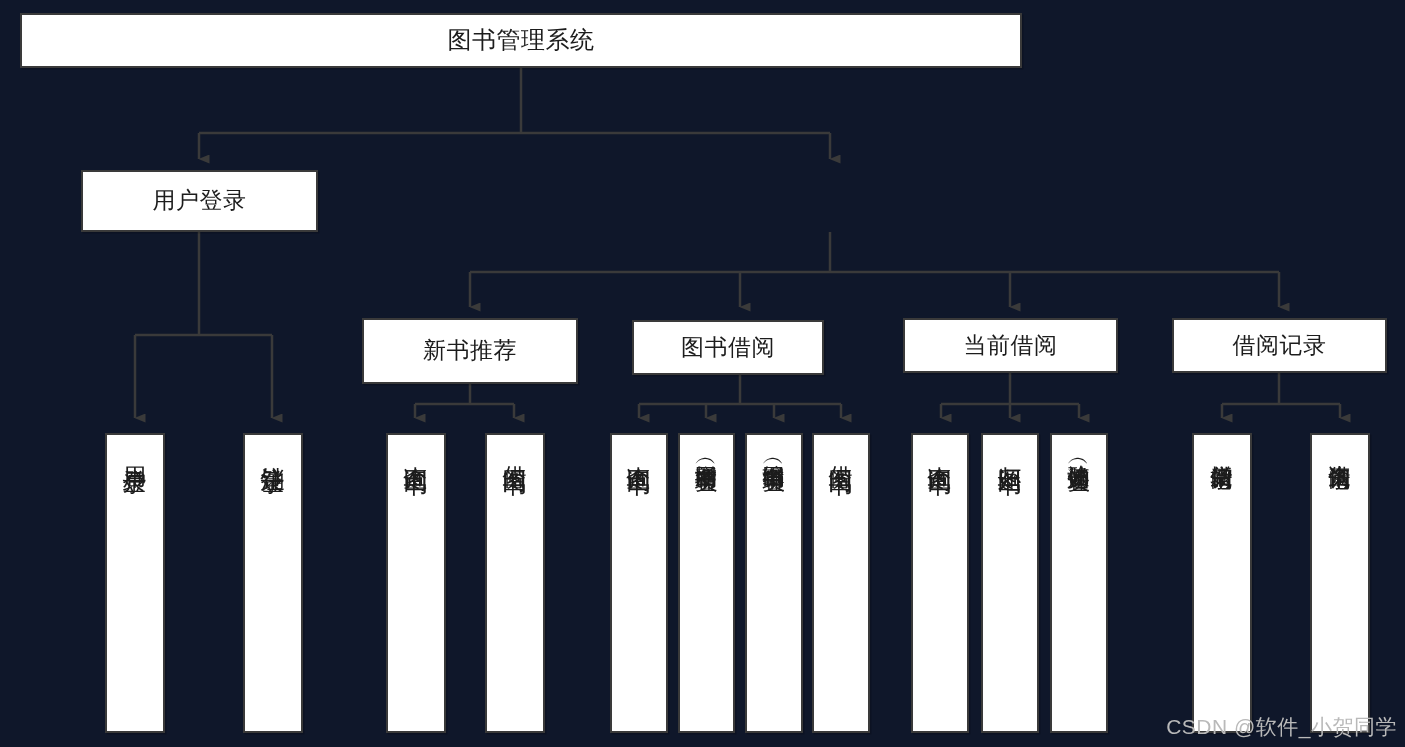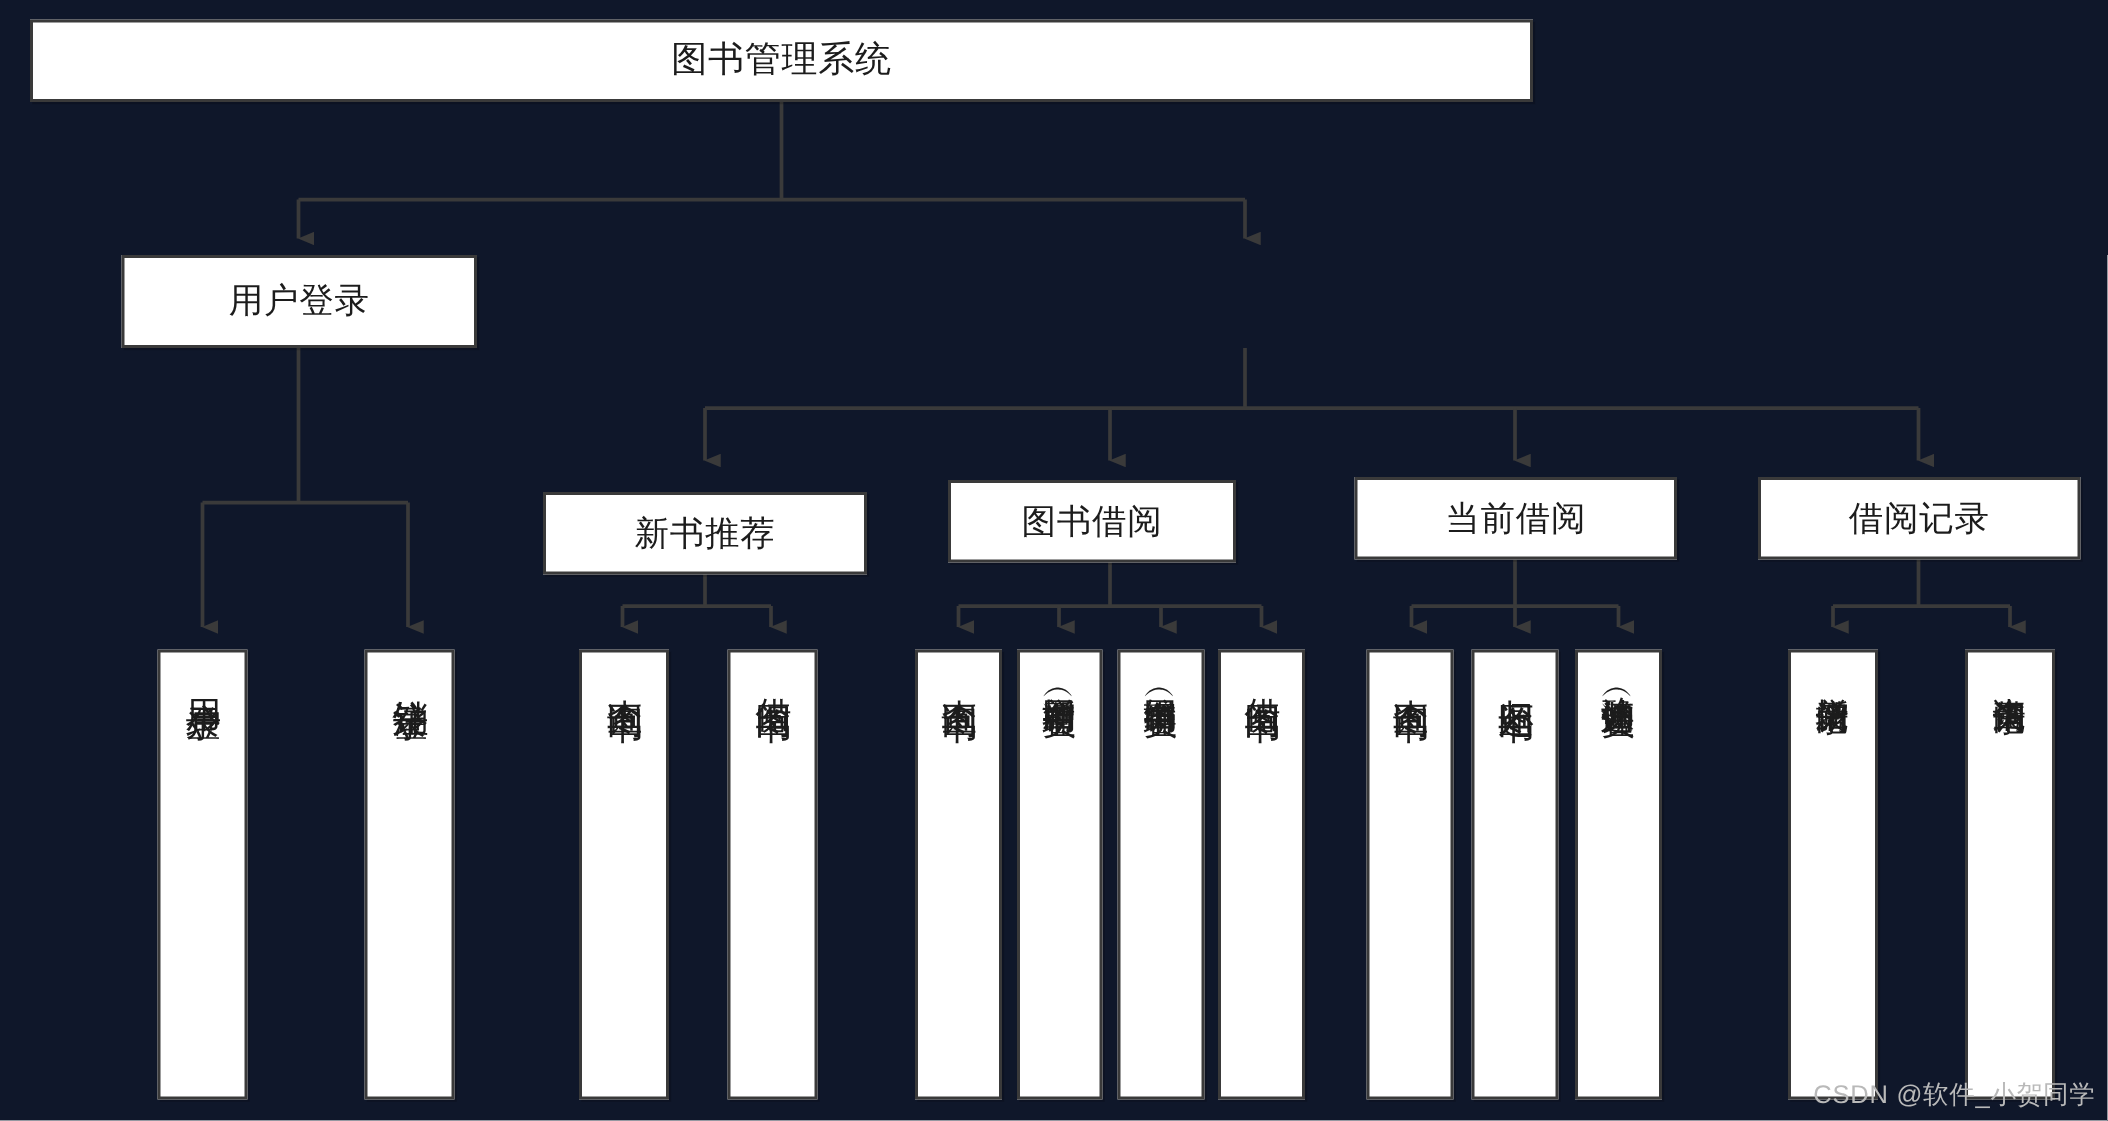--- a/index.html
+++ b/index.html
@@ -71,21 +71,21 @@
     stroke-width: 2.5;
     fill: none;
   }
   .arrow-head {
     fill: #3a3a3a;
   }
   .watermark {
     position: absolute;
     right: 8px;
     bottom: 6px;
-    font-size: 17px;
+    font-size: 21px;
     color: #b9b9b9;
     letter-spacing: 0.5px;
     user-select: none;
     white-space: nowrap;
   }
 </style>
 </head>
 <body>
 
 <div id="canvas">
@@ -141,21 +141,21 @@
   </svg>
 
   <div class="node horiz root" style="left:20px; top:13px; width:1002px; height:55px;">
     <span class="node-label">图书管理系统</span>
   </div>
 
   <div class="node horiz" style="left:81px; top:170px; width:237px; height:62px;">
     <span class="node-label">用户登录</span>
   </div>
 
-  <div class="node horiz" style="left:362px; top:328px; width:216px; height:55px;">
+  <div class="node horiz" style="left:362px; top:318px; width:216px; height:66px;">
     <span class="node-label">新书推荐</span>
   </div>
   <div class="node horiz" style="left:632px; top:320px; width:192px; height:55px;">
     <span class="node-label">图书借阅</span>
   </div>
   <div class="node horiz" style="left:903px; top:318px; width:215px; height:55px;">
     <span class="node-label">当前借阅</span>
   </div>
   <div class="node horiz" style="left:1172px; top:318px; width:215px; height:55px;">
     <span class="node-label">借阅记录</span>

